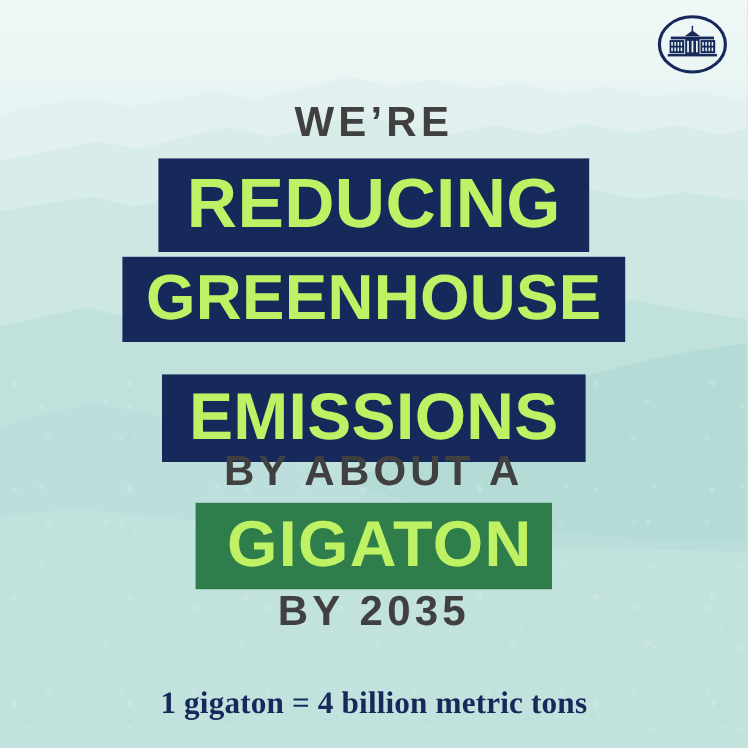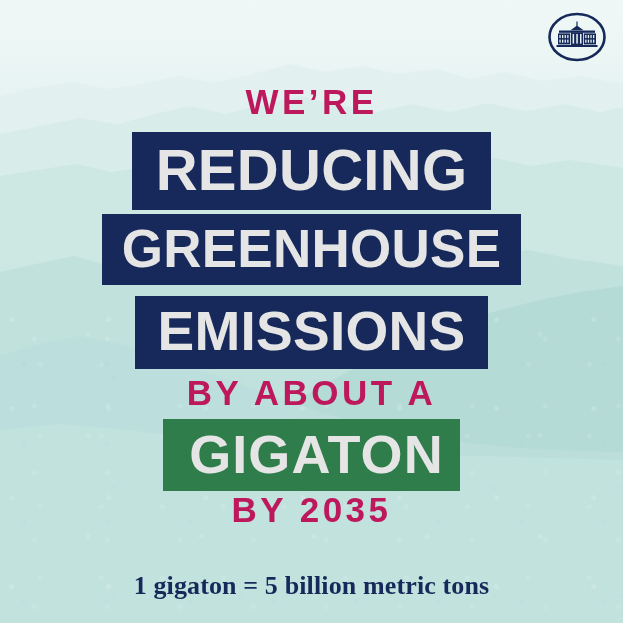--- a/index.html
+++ b/index.html
@@ -57,31 +57,31 @@
   #seal svg { display:block; width:60px; height:52px; }
 
   
   #headline {
     position:absolute;
     left:0; right:0; top:0;
     text-align:center;
   }
 
   .plain-line {
-    color:#be185d;
+    color:#404040;
     font-weight:700;
     letter-spacing:.055em;
     line-height:1;
     white-space:nowrap;
     font-stretch:condensed;
   }
 
   .block-line {
     display:inline-block;
-    color:#e5e5e5;
+    color:#bef264;
     font-weight:700;
     line-height:1;
     white-space:nowrap;
     letter-spacing:.012em;
     font-stretch:condensed;
   }
   .navy-block { background:#16295a; }
   .green-block { background:#2e7d4a; }
 
   
@@ -97,21 +97,21 @@
     letter-spacing:.005em;
   }
 
   #row-greenhouse { top:214px;border-radius:11px; }
   #row-greenhouse .block-line {
     font-size:53px;
     padding:8px 20px 10px 20px;
     letter-spacing:.005em;
   }
 
-  #row-emissions { top:296px; }
+  #row-emissions { top:312px; }
   #row-emissions .block-line {
     font-size:55px;
     padding:8px 22px 10px 22px;
     letter-spacing:.005em;
   }
 
   #row-byabout   { top:375px; }
   #row-byabout .plain-line { font-size:35px; letter-spacing:.10em; }
 
   #row-gigaton   { top:419px; }
@@ -247,16 +247,16 @@
       <span class="block-line green-block">GIGATON</span>
     </div>
 
     <div class="row" id="row-by2030">
       <span class="plain-line">BY 2035</span>
     </div>
 
   </div>
 
   <div id="footnote">
-    <span id="footnote-text">1 gigaton = 5 billion metric tons</span>
+    <span id="footnote-text">1 gigaton = 4 billion metric tons</span>
   </div>
 
 </div>
 
 </body></html>

